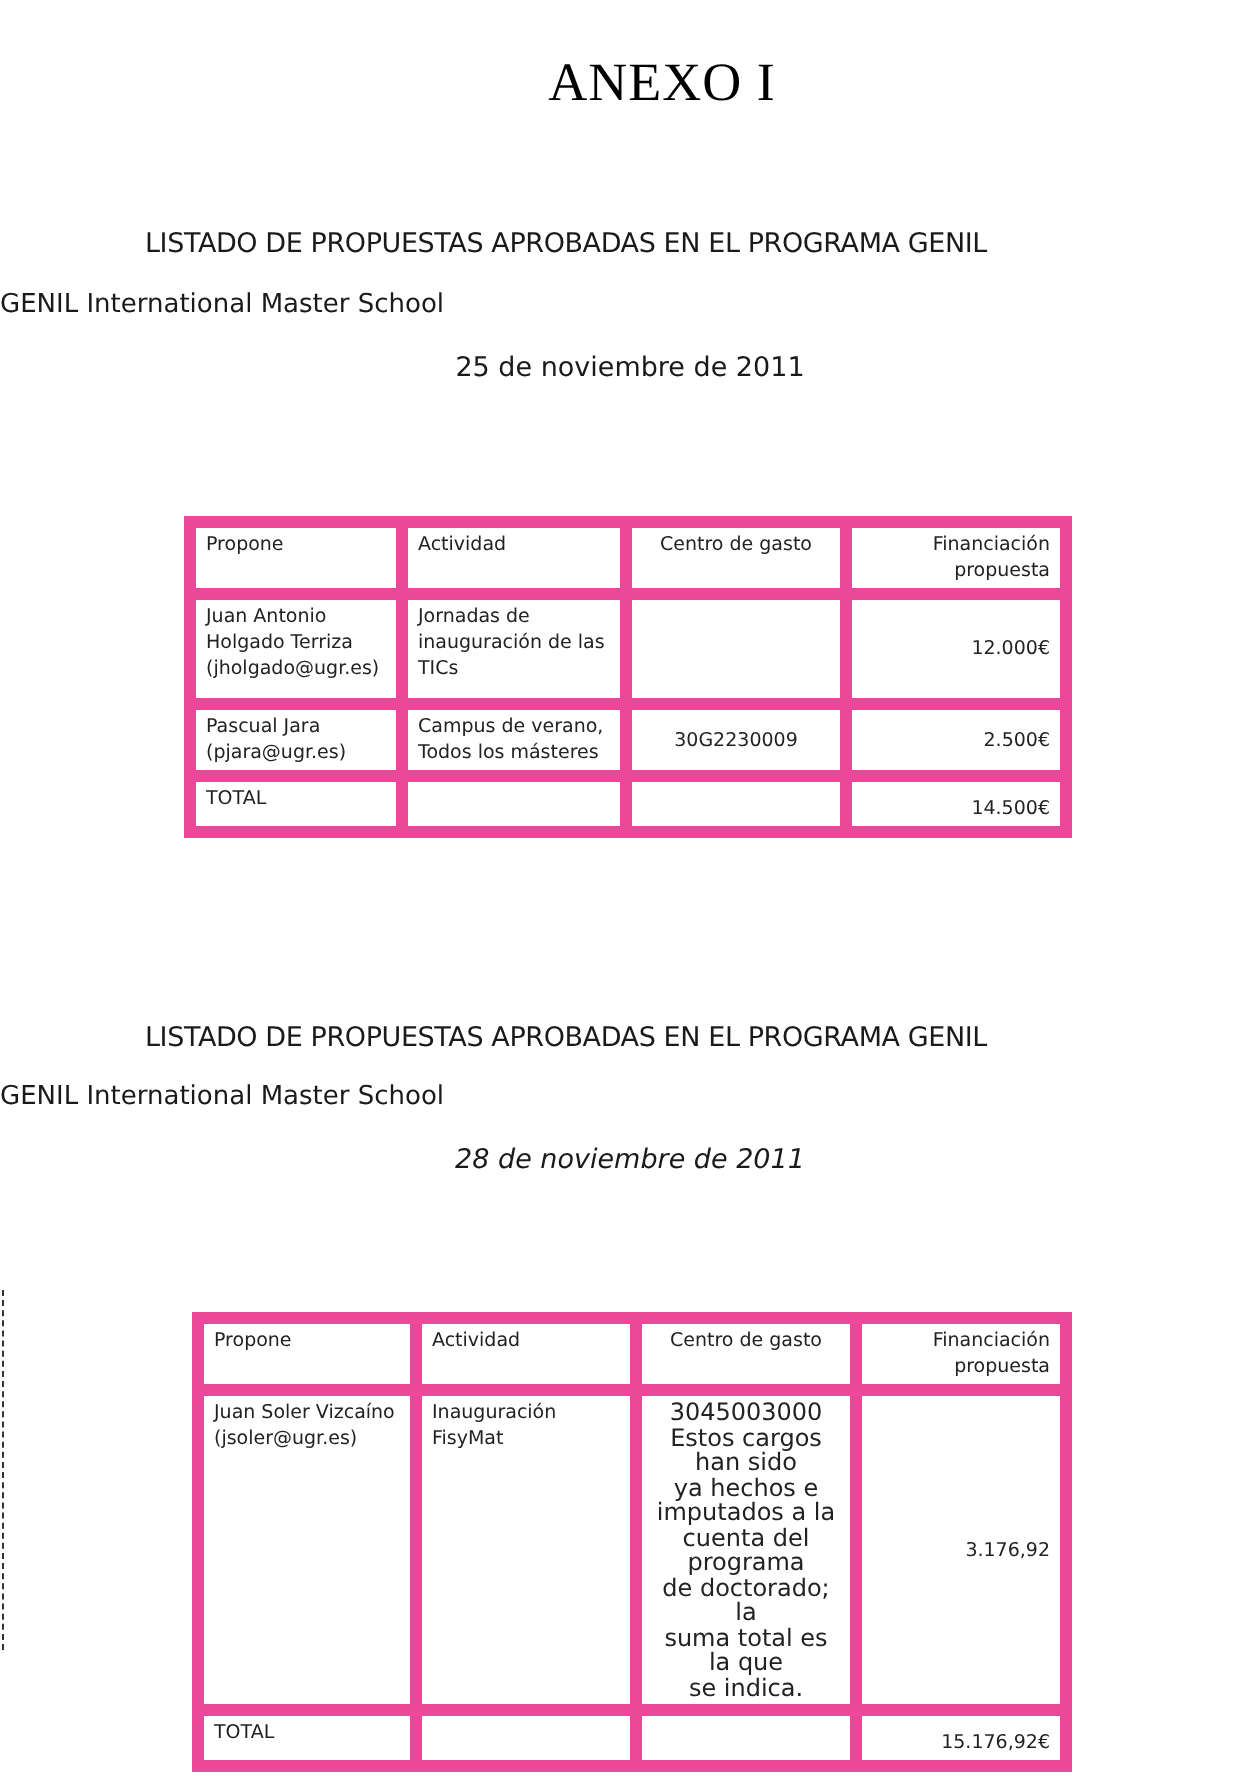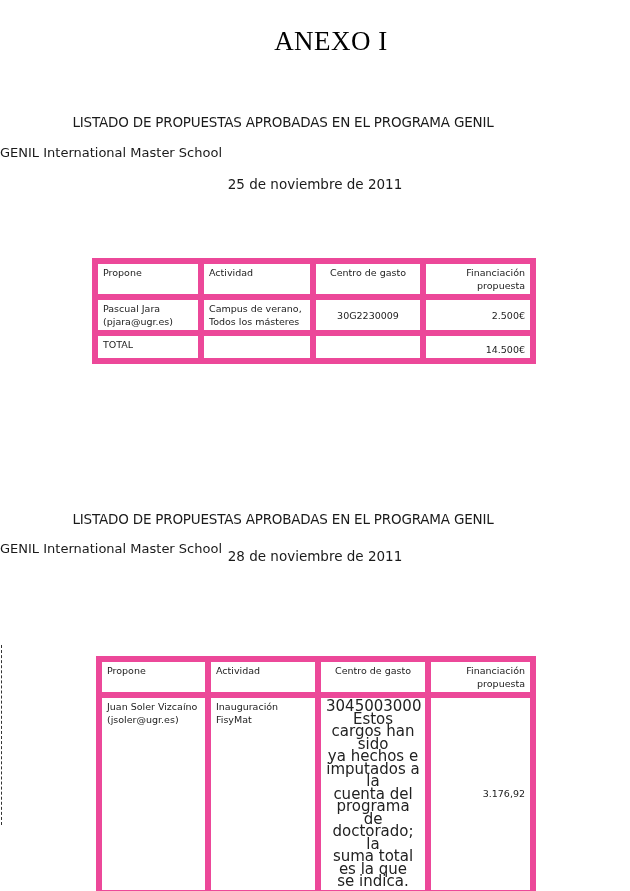--- a/index.html
+++ b/index.html
@@ -35,20 +35,34 @@
   <tbody>
       <tr style="height:29px;">
     <td>Propone</td>
     <td>Actividad</td>
     <td class="c">Centro de gasto</td>
     <td class="r">
       <span style="display:block">Financiación</span>
       <span style="display:block">propuesta</span>
     </td>
   </tr>
+  <tr style="height:55px;">
+    <td>
+      <span style="display:block">Juan Antonio</span>
+      <span style="display:block">Holgado Terriza</span>
+      <span style="display:block">(jholgado@ugr.es)</span>
+    </td>
+    <td>
+      <span style="display:block">Jornadas de</span>
+      <span style="display:block">inauguración de las</span>
+      <span style="display:block">TICs</span>
+    </td>
+    <td></td>
+    <td class="r vmid">12.000€</td>
+  </tr>
   <tr style="height:26px;">
     <td>
       <span style="display:block">Pascual Jara</span>
       <span style="display:block">(pjara@ugr.es)</span>
     </td>
     <td>
       <span style="display:block">Campus de verano,</span>
       <span style="display:block">Todos los másteres</span>
     </td>
     <td class="c vmid">30G2230009</td>
@@ -58,21 +72,21 @@
     <td>TOTAL</td>
     <td></td>
     <td></td>
     <td class="r vbot">14.500€</td>
   </tr>
 </tbody>
   </table>
 
 <div class="heading" style="top:511px;">LISTADO DE PROPUESTAS APROBADAS EN EL PROGRAMA GENIL</div>
 <div class="subtitle" style="top:541px;">GENIL International Master School</div>
-<div class="date" style="top:548px;">28 de noviembre de 2011</div>
+<div class="date" style="top:572px;font-style:italic;">28 de noviembre de 2011</div>
 
 <table class="grid" style="left:96px; top:656px; width:434px;">
   <colgroup>
       <col style="width:109px">
       <col style="width:110px">
       <col style="width:110px">
       <col style="width:105px">
     </colgroup>
   <tbody>
       <tr style="height:28px;">
@@ -85,21 +99,21 @@
     </td>
   </tr>
   <tr style="height:112px;">
     <td>
       <span style="display:block">Juan Soler Vizcaíno</span>
       <span style="display:block">(jsoler@ugr.es)</span>
     </td>
     <td>
       <span style="display:block">Inauguración FisyMat</span>
     </td>
-    <td class="c" style="font-size:15px; line-height:12.5px;">
+    <td class="c" style="font-size:12px; line-height:12.5px;">
       <span style="display:block">3045003000</span>
       <span style="display:block">Estos cargos han sido</span>
       <span style="display:block">ya hechos e</span>
       <span style="display:block">imputados a la</span>
       <span style="display:block">cuenta del programa</span>
       <span style="display:block">de doctorado; la</span>
       <span style="display:block">suma total es la que</span>
       <span style="display:block">se indica.</span>
     </td>
     <td class="r vmid">3.176,92</td>

